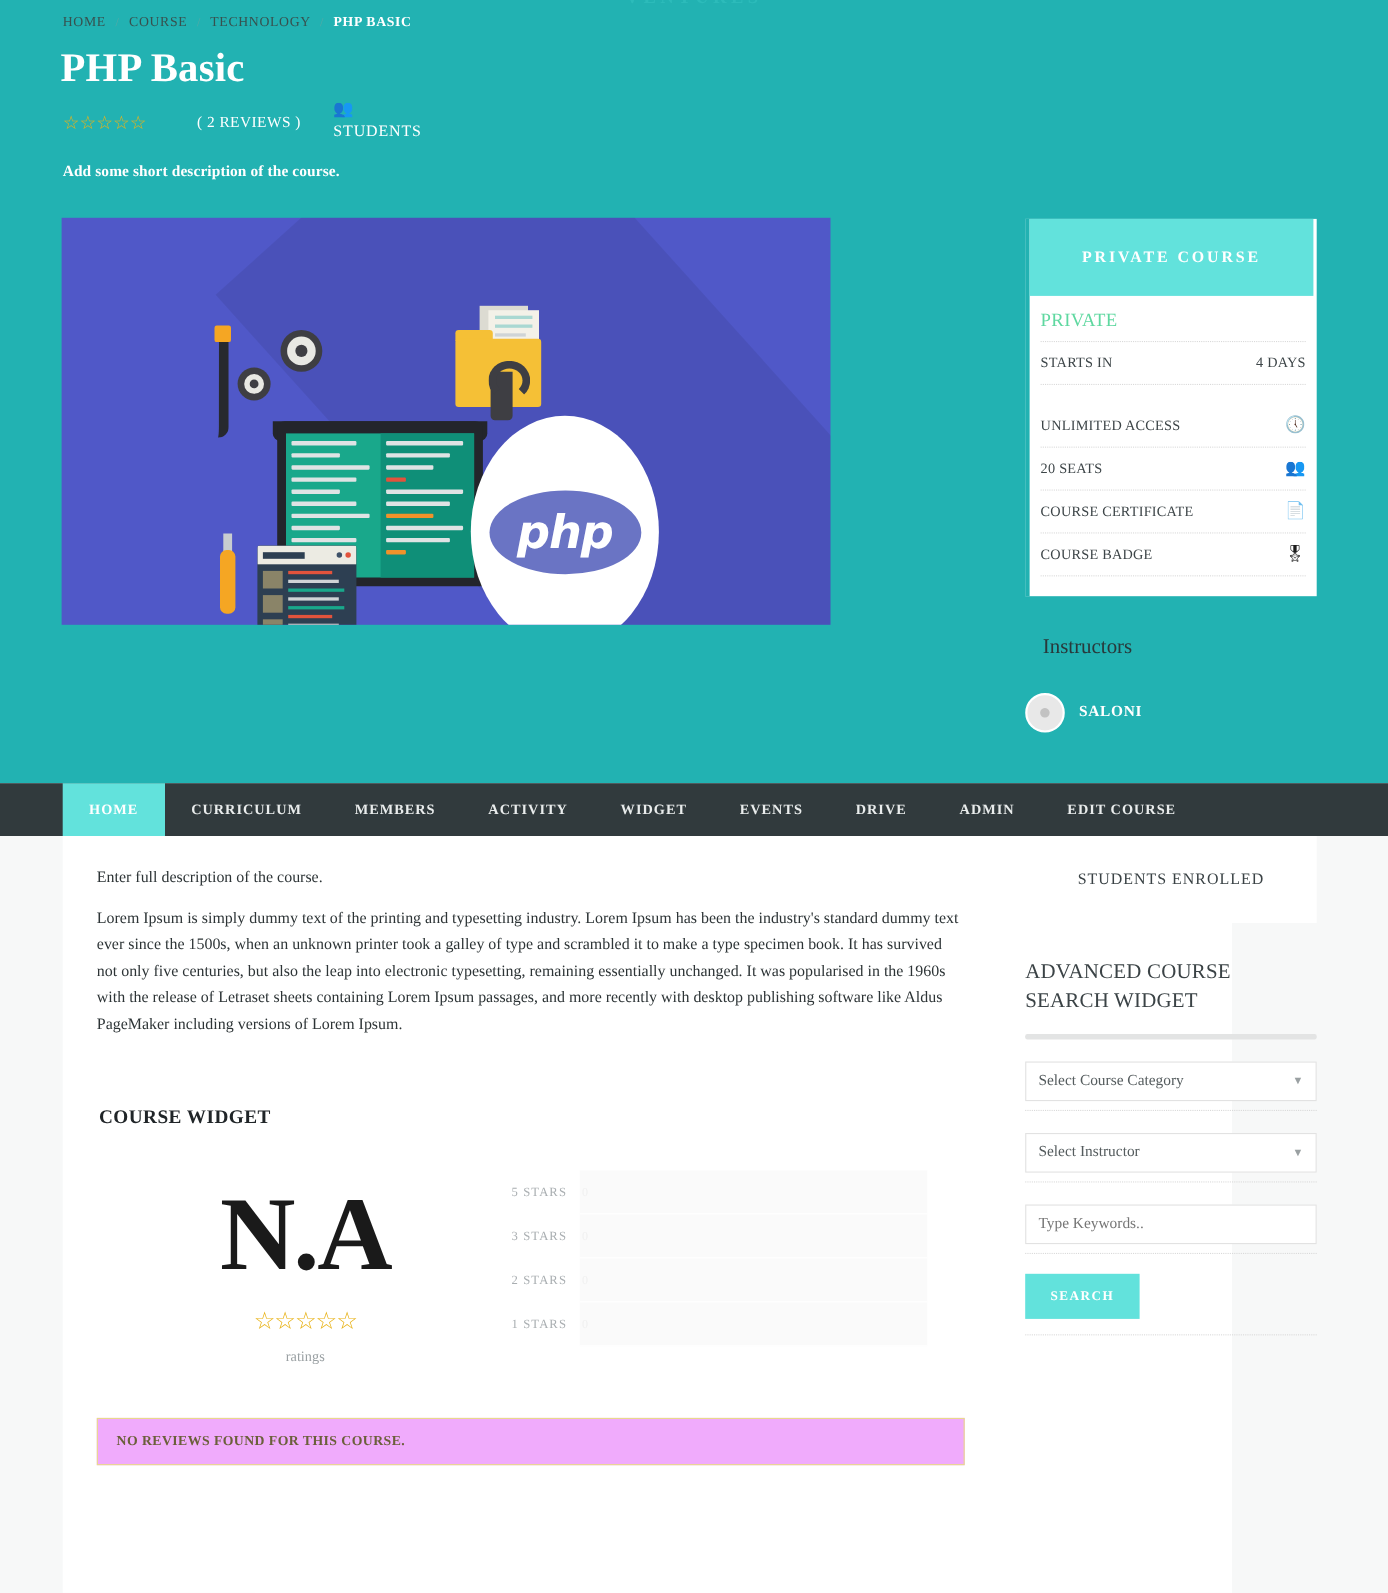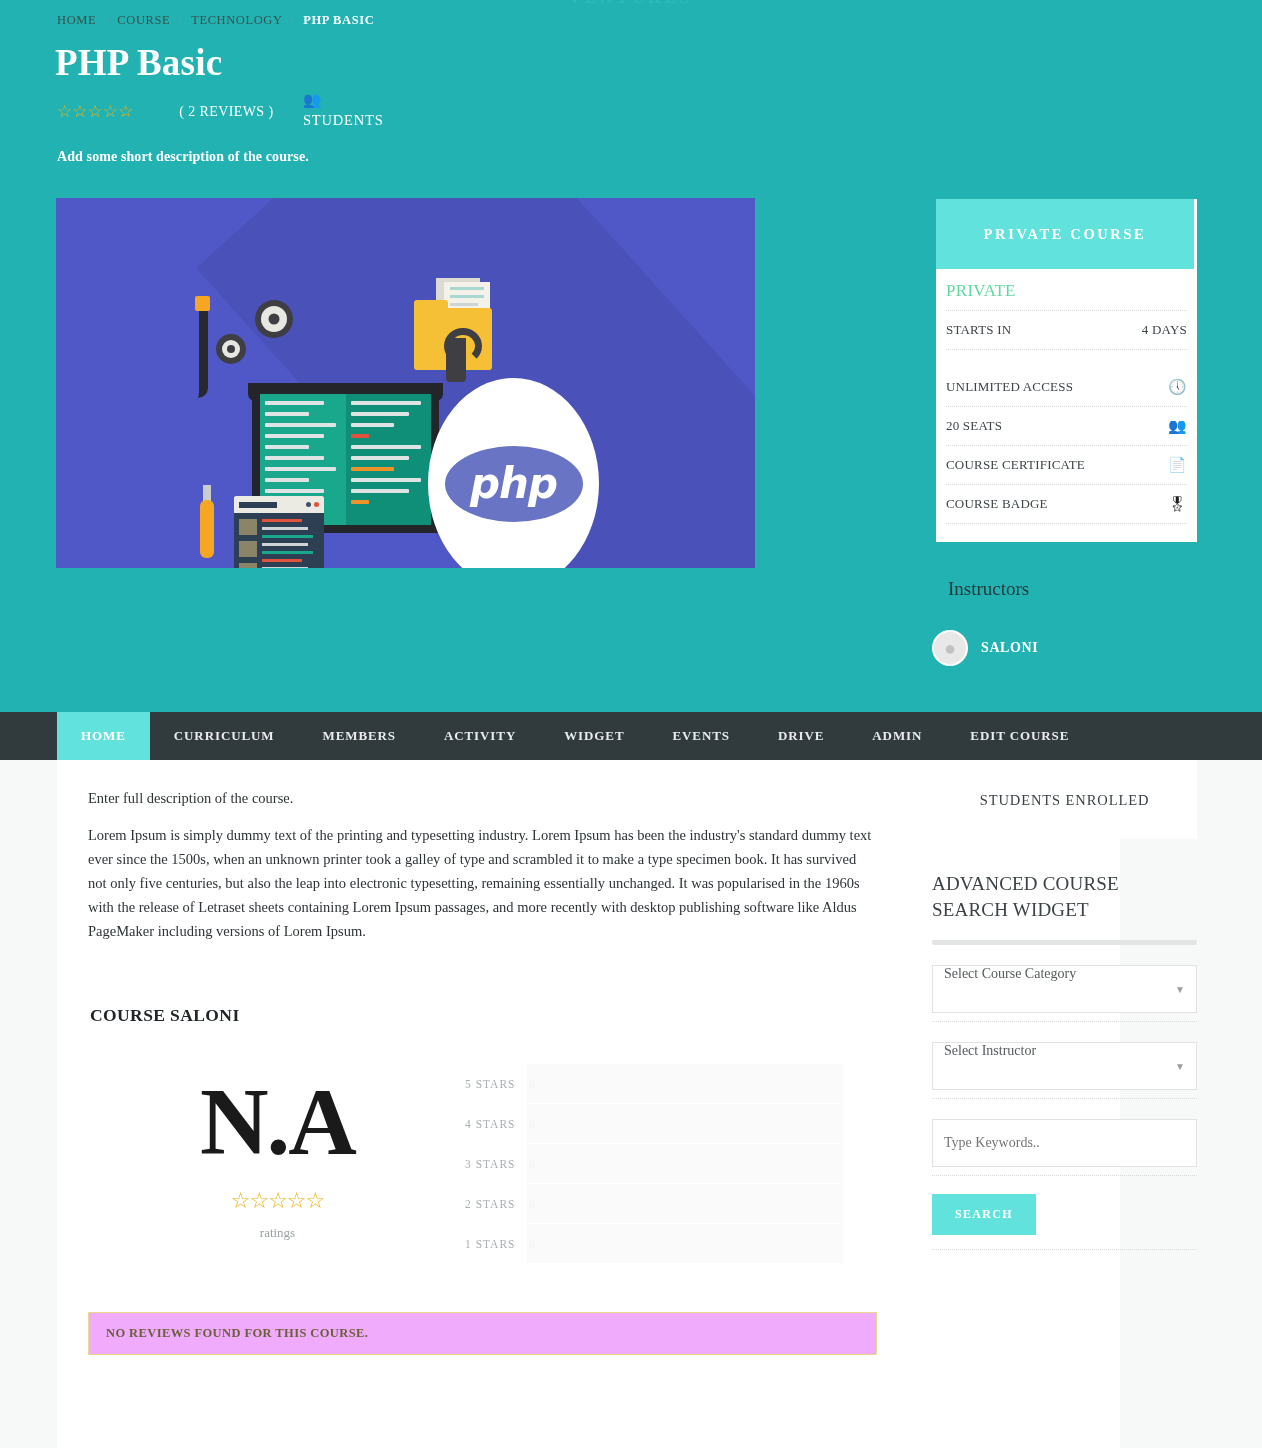--- a/index.html
+++ b/index.html
@@ -478,29 +478,29 @@
   }
   .widget-rule {
     height: 5px;
     background: #e3e4e4;
     margin: 17px 0 0 0;
     border-radius: 2px;
   }
   .field-wrap { padding-top: 20px; border-bottom: 1px dotted #d9d9d9; padding-bottom: 8px;}
   .sel, .txt {
     width: 100%;
-    height: 48px;
+    height: 36px;
     background: #ffffff;
     border: 1px solid #e2e2e2;
     padding: 0 11px;
     font-family: "Liberation Serif", serif;
     font-size: 14px;
     color: #555c5e;
     display: flex;
-    align-items: flex-start;
+    align-items: center;
     position: relative;
   }
   .txt { color: #a7adaf; }
   .caret {
     position: absolute;
     right: 11px; top: 50%;
     transform: translateY(-50%);
     color: #9aa0a2;
     font-size: 10px;
   }
@@ -683,43 +683,37 @@
 </div>
 
 <div class="content-wrap">
 
   <div class="main-col">
     <div class="desc-area">
       <div class="desc-line1">Enter full description of the course.</div>
       <div class="desc-para">Lorem Ipsum is simply dummy text of the printing and typesetting industry. Lorem Ipsum has been the industry's standard dummy text ever since the 1500s, when an unknown printer took a galley of type and scrambled it to make a type specimen book. It has survived not only five centuries, but also the leap into electronic typesetting, remaining essentially unchanged. It was popularised in the 1960s with the release of Letraset sheets containing Lorem Ipsum passages, and more recently with desktop publishing software like Aldus PageMaker including versions of Lorem Ipsum.</div>
     </div>
 
-    <div class="reviews-title">COURSE SALONI</div>
+    <div class="reviews-title">COURSE WIDGET</div>
 
     <div class="review-summary">
       <div class="avg-block">
         <div class="avg-value">N.A</div>
         <div class="avg-stars">☆☆☆☆☆</div>
         <div class="avg-caption">ratings</div>
       </div>
 
       <div class="bars">
         <div class="bar-row">
           <div class="bar-label">5 STARS</div>
           <div class="bar-track">
             <span class="bar-count">0</span>
           </div>
         </div>
         <div class="bar-row">
-          <div class="bar-label">4 STARS</div>
-          <div class="bar-track">
-            <span class="bar-count">0</span>
-          </div>
-        </div>
-        <div class="bar-row">
           <div class="bar-label">3 STARS</div>
           <div class="bar-track">
             <span class="bar-count">0</span>
           </div>
         </div>
         <div class="bar-row">
           <div class="bar-label">2 STARS</div>
           <div class="bar-track">
             <span class="bar-count">0</span>
           </div>

